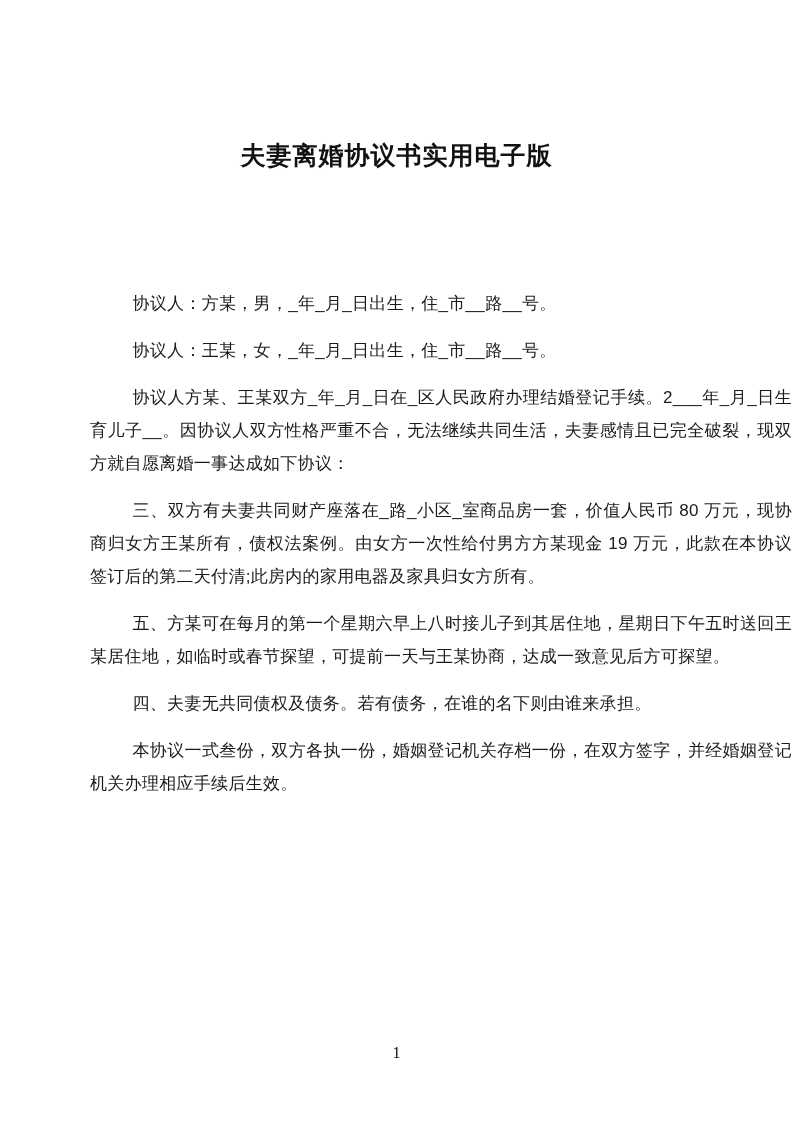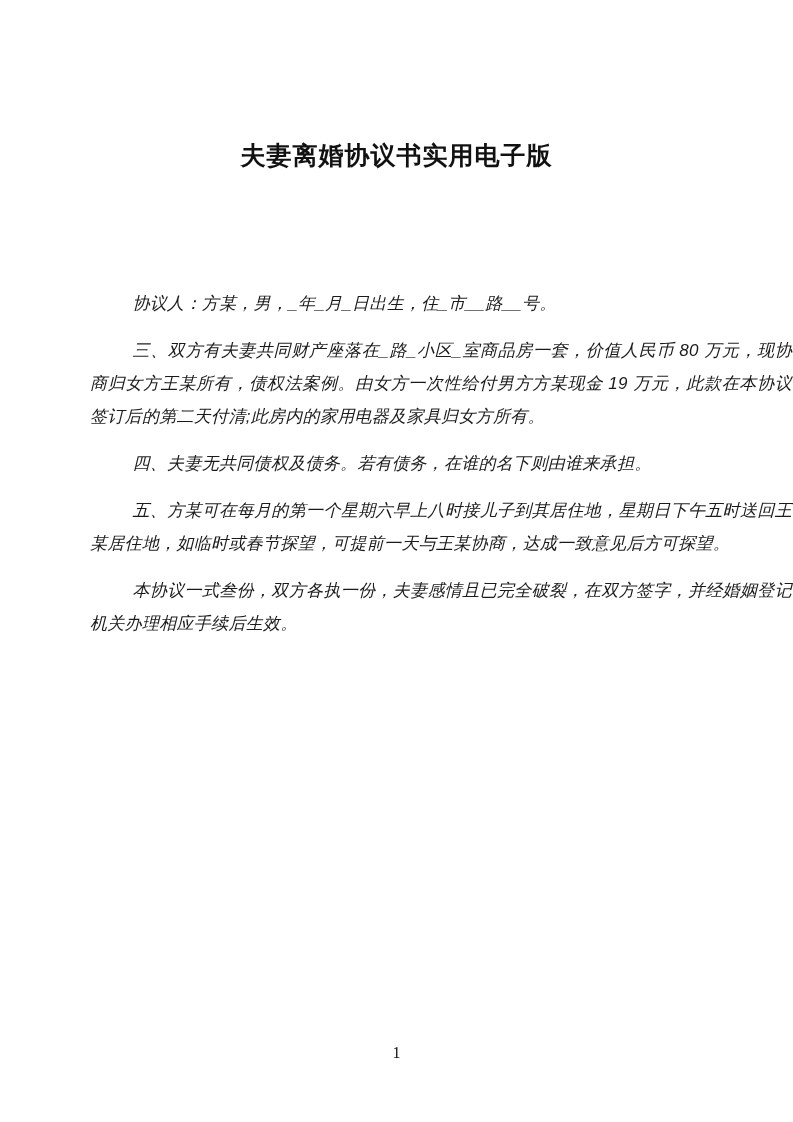--- a/index.html
+++ b/index.html
@@ -34,21 +34,20 @@
   }
   .doc-body {
     position: absolute;
     top: 287px;
     left: 90px;
     width: 702px;
     font-size: 17px;
     line-height: 33px;
     text-align: justify;
     letter-spacing: 0.3px;
-    font-style: italic;
   }
   .doc-body p {
     margin: 0 0 14px 0;
     text-indent: 2.5em;
     white-space: pre-wrap;
   }
   .page-footer {
     position: absolute;
     top: 1044px;
     left: 0;
@@ -61,21 +60,23 @@
 </style>
 </head>
 <body>
 
 <div class="doc-page">
 
   <h1 class="doc-title">夫妻离婚协议书实用电子版</h1>
 
   <div class="doc-body">
     <p>协议人：方某，男，_年_月_日出生，住_市__路__号。</p>
+    <p>协议人：王某，女，_年_月_日出生，住_市__路__号。</p>
+    <p>协议人方某、王某双方_年_月_日在_区人民政府办理结婚登记手续。2___年_月_日生育儿子__。因协议人双方性格严重不合，无法继续共同生活，夫妻感情且已完全破裂，现双方就自愿离婚一事达成如下协议：</p>
     <p>三、双方有夫妻共同财产座落在_路_小区_室商品房一套，价值人民币 80 万元，现协商归女方王某所有，债权法案例。由女方一次性给付男方方某现金 19 万元，此款在本协议签订后的第二天付清;此房内的家用电器及家具归女方所有。</p>
+    <p>五、方某可在每月的第一个星期六早上八时接儿子到其居住地，星期日下午五时送回王某居住地，如临时或春节探望，可提前一天与王某协商，达成一致意见后方可探望。</p>
     <p>四、夫妻无共同债权及债务。若有债务，在谁的名下则由谁来承担。</p>
-    <p>五、方某可在每月的第一个星期六早上八时接儿子到其居住地，星期日下午五时送回王某居住地，如临时或春节探望，可提前一天与王某协商，达成一致意见后方可探望。</p>
-    <p>本协议一式叁份，双方各执一份，夫妻感情且已完全破裂，在双方签字，并经婚姻登记机关办理相应手续后生效。</p>
+    <p>本协议一式叁份，双方各执一份，婚姻登记机关存档一份，在双方签字，并经婚姻登记机关办理相应手续后生效。</p>
   </div>
 
   <div class="page-footer">1</div>
 
 </div>
 
 </body></html>

